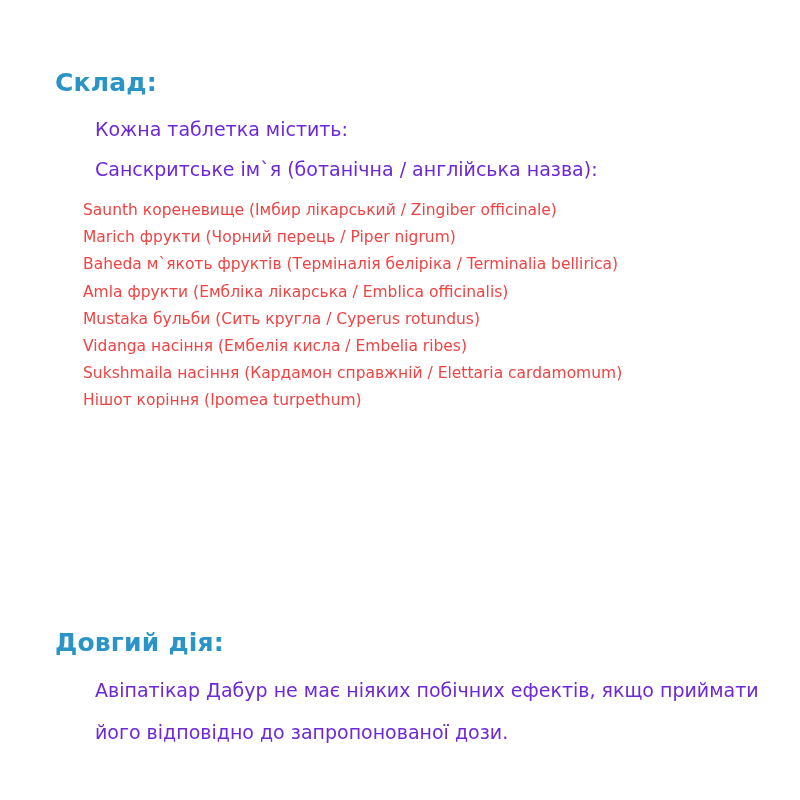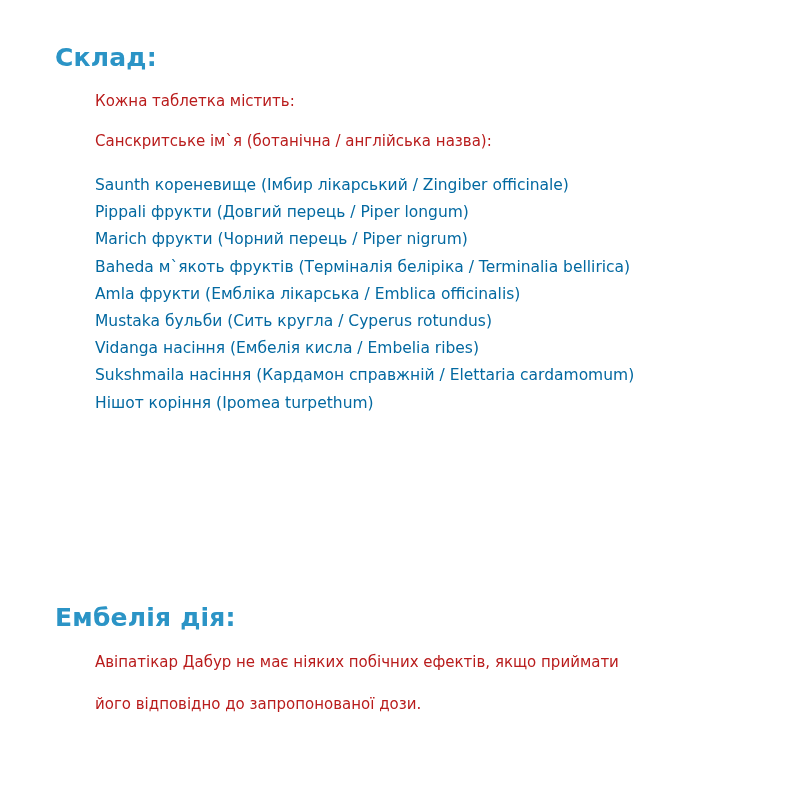--- a/index.html
+++ b/index.html
@@ -8,77 +8,77 @@
     background: #ffffff;
   }
   .page {
     position: relative;
     width: 800px;
     height: 748px;
     background: #ffffff;
     font-family: "DejaVu Sans", "Liberation Sans", sans-serif;
     color: #3b3b3b;
     overflow: hidden;
+    margin-top: 25px;
   }
   .section-heading {
     position: absolute;
     left: 55px;
     font-size: 25px;
     font-weight: bold;
     color: #2b94c6;
     line-height: 1.1;
     letter-spacing: 0.2px;
     white-space: nowrap;
   }
   .body-line {
     position: absolute;
     left: 95px;
-    font-size: 15px;
-    color: #b91c1c;
+    font-size: 19px;
+    color: #6d28d9;
     line-height: 1.4;
     white-space: nowrap;
   }
   #heading-composition { top: 44px; }
   #line-intro          { top: 91px; }
   #line-subintro       { top: 131px; }
   .ingredients-list {
     position: absolute;
     top: 172px;
-    left: 95px;
+    left: 83px;
     font-size: 15.5px;
-    color: #0369a1;
+    color: #ef4444;
     line-height: 27.2px;
     white-space: nowrap;
   }
   #heading-side-effects { top: 604px; }
   #line-se-1 { top: 652px; }
   #line-se-2 { top: 694px; }
 </style>
 </head>
 <body>
 
 <div class="page">
 
   <div class="section-heading" id="heading-composition">Склад:</div>
 
   <div class="body-line" id="line-intro">Кожна таблетка містить:</div>
 
   <div class="body-line" id="line-subintro">Санскритське ім`я (ботанічна / англійська назва):</div>
 
   <div class="ingredients-list">
     <div>Saunth кореневище (Імбир лікарський / Zingiber officinale)</div>
-    <div>Pippali фрукти (Довгий перець / Piper longum)</div>
     <div>Marich фрукти (Чорний перець / Piper nigrum)</div>
     <div>Baheda м`якоть фруктів (Терміналія беліріка / Terminalia bellirica)</div>
     <div>Amla фрукти (Ембліка лікарська / Emblica officinalis)</div>
     <div>Mustaka бульби (Сить кругла / Cyperus rotundus)</div>
     <div>Vidanga насіння (Ембелія кисла / Embelia ribes)</div>
     <div>Sukshmaila насіння (Кардамон справжній / Elettaria cardamomum)</div>
     <div>Нішот коріння (Ipomea turpethum)</div>
   </div>
 
-  <div class="section-heading" id="heading-side-effects">Ембелія дія:</div>
+  <div class="section-heading" id="heading-side-effects">Довгий дія:</div>
 
   <div class="body-line" id="line-se-1">Авіпатікар Дабур не має ніяких побічних ефектів, якщо приймати</div>
 
   <div class="body-line" id="line-se-2">його відповідно до запропонованої дози.</div>
 
 </div>
 
 </body></html>

